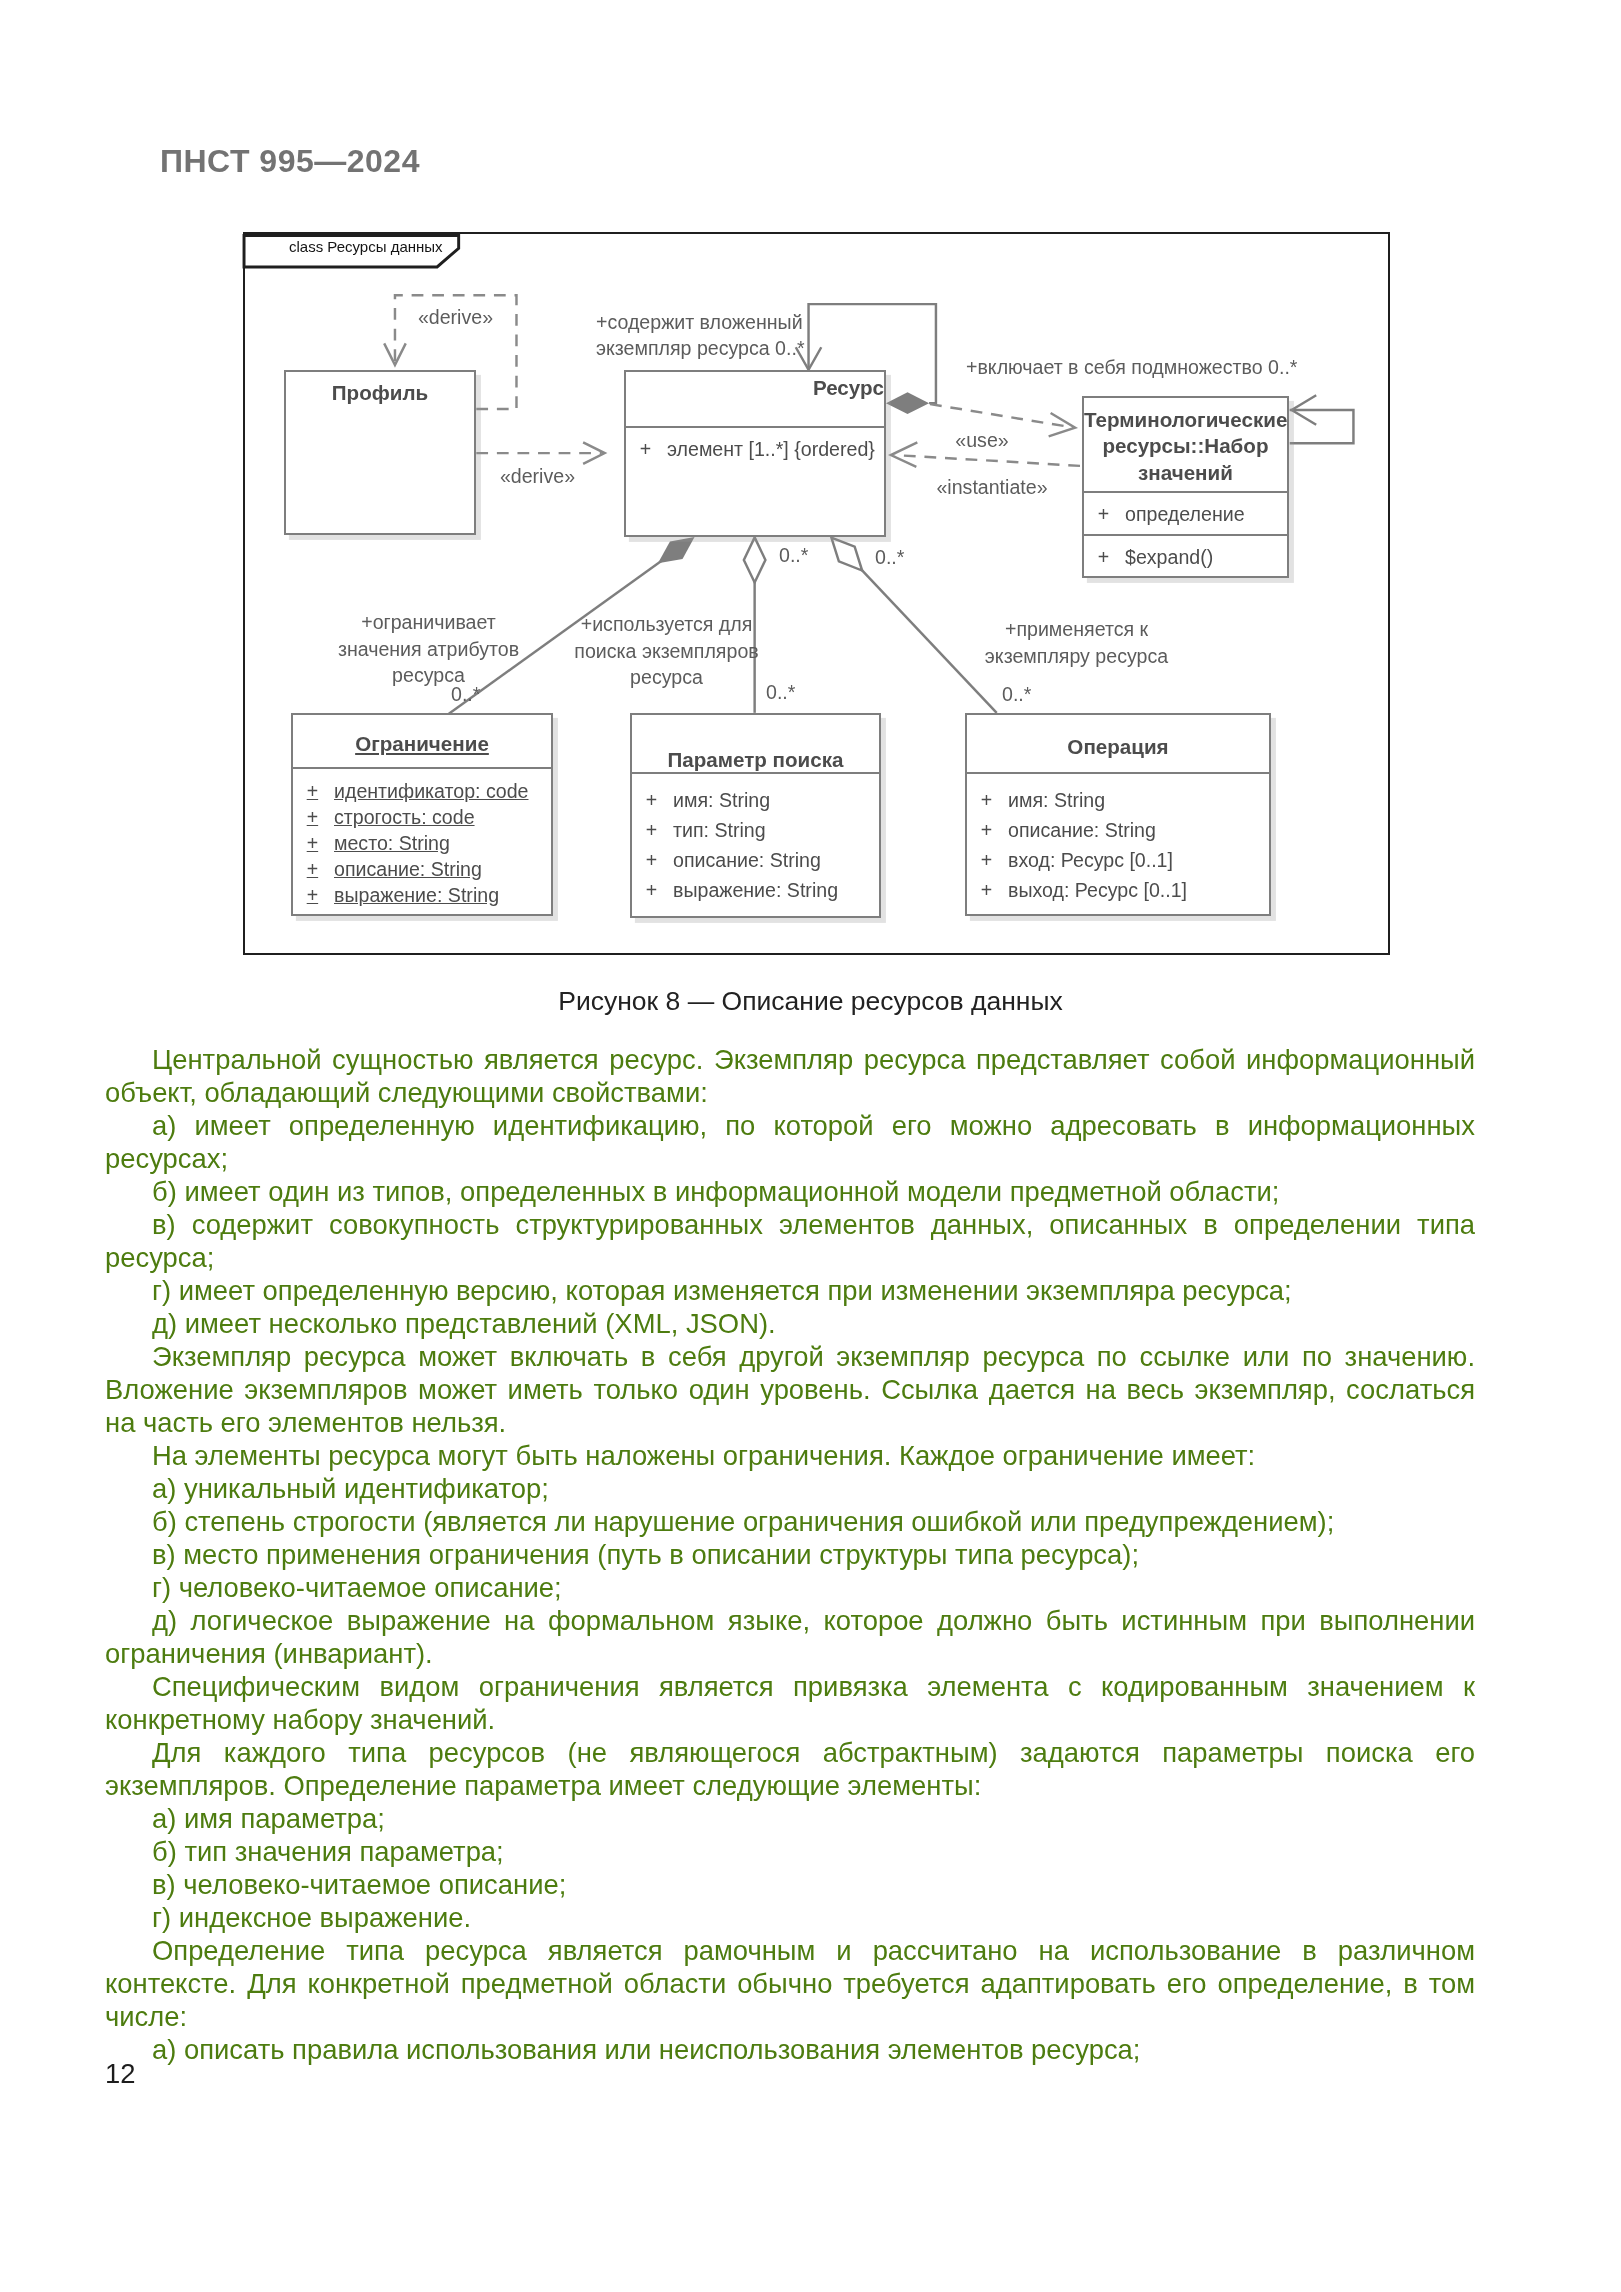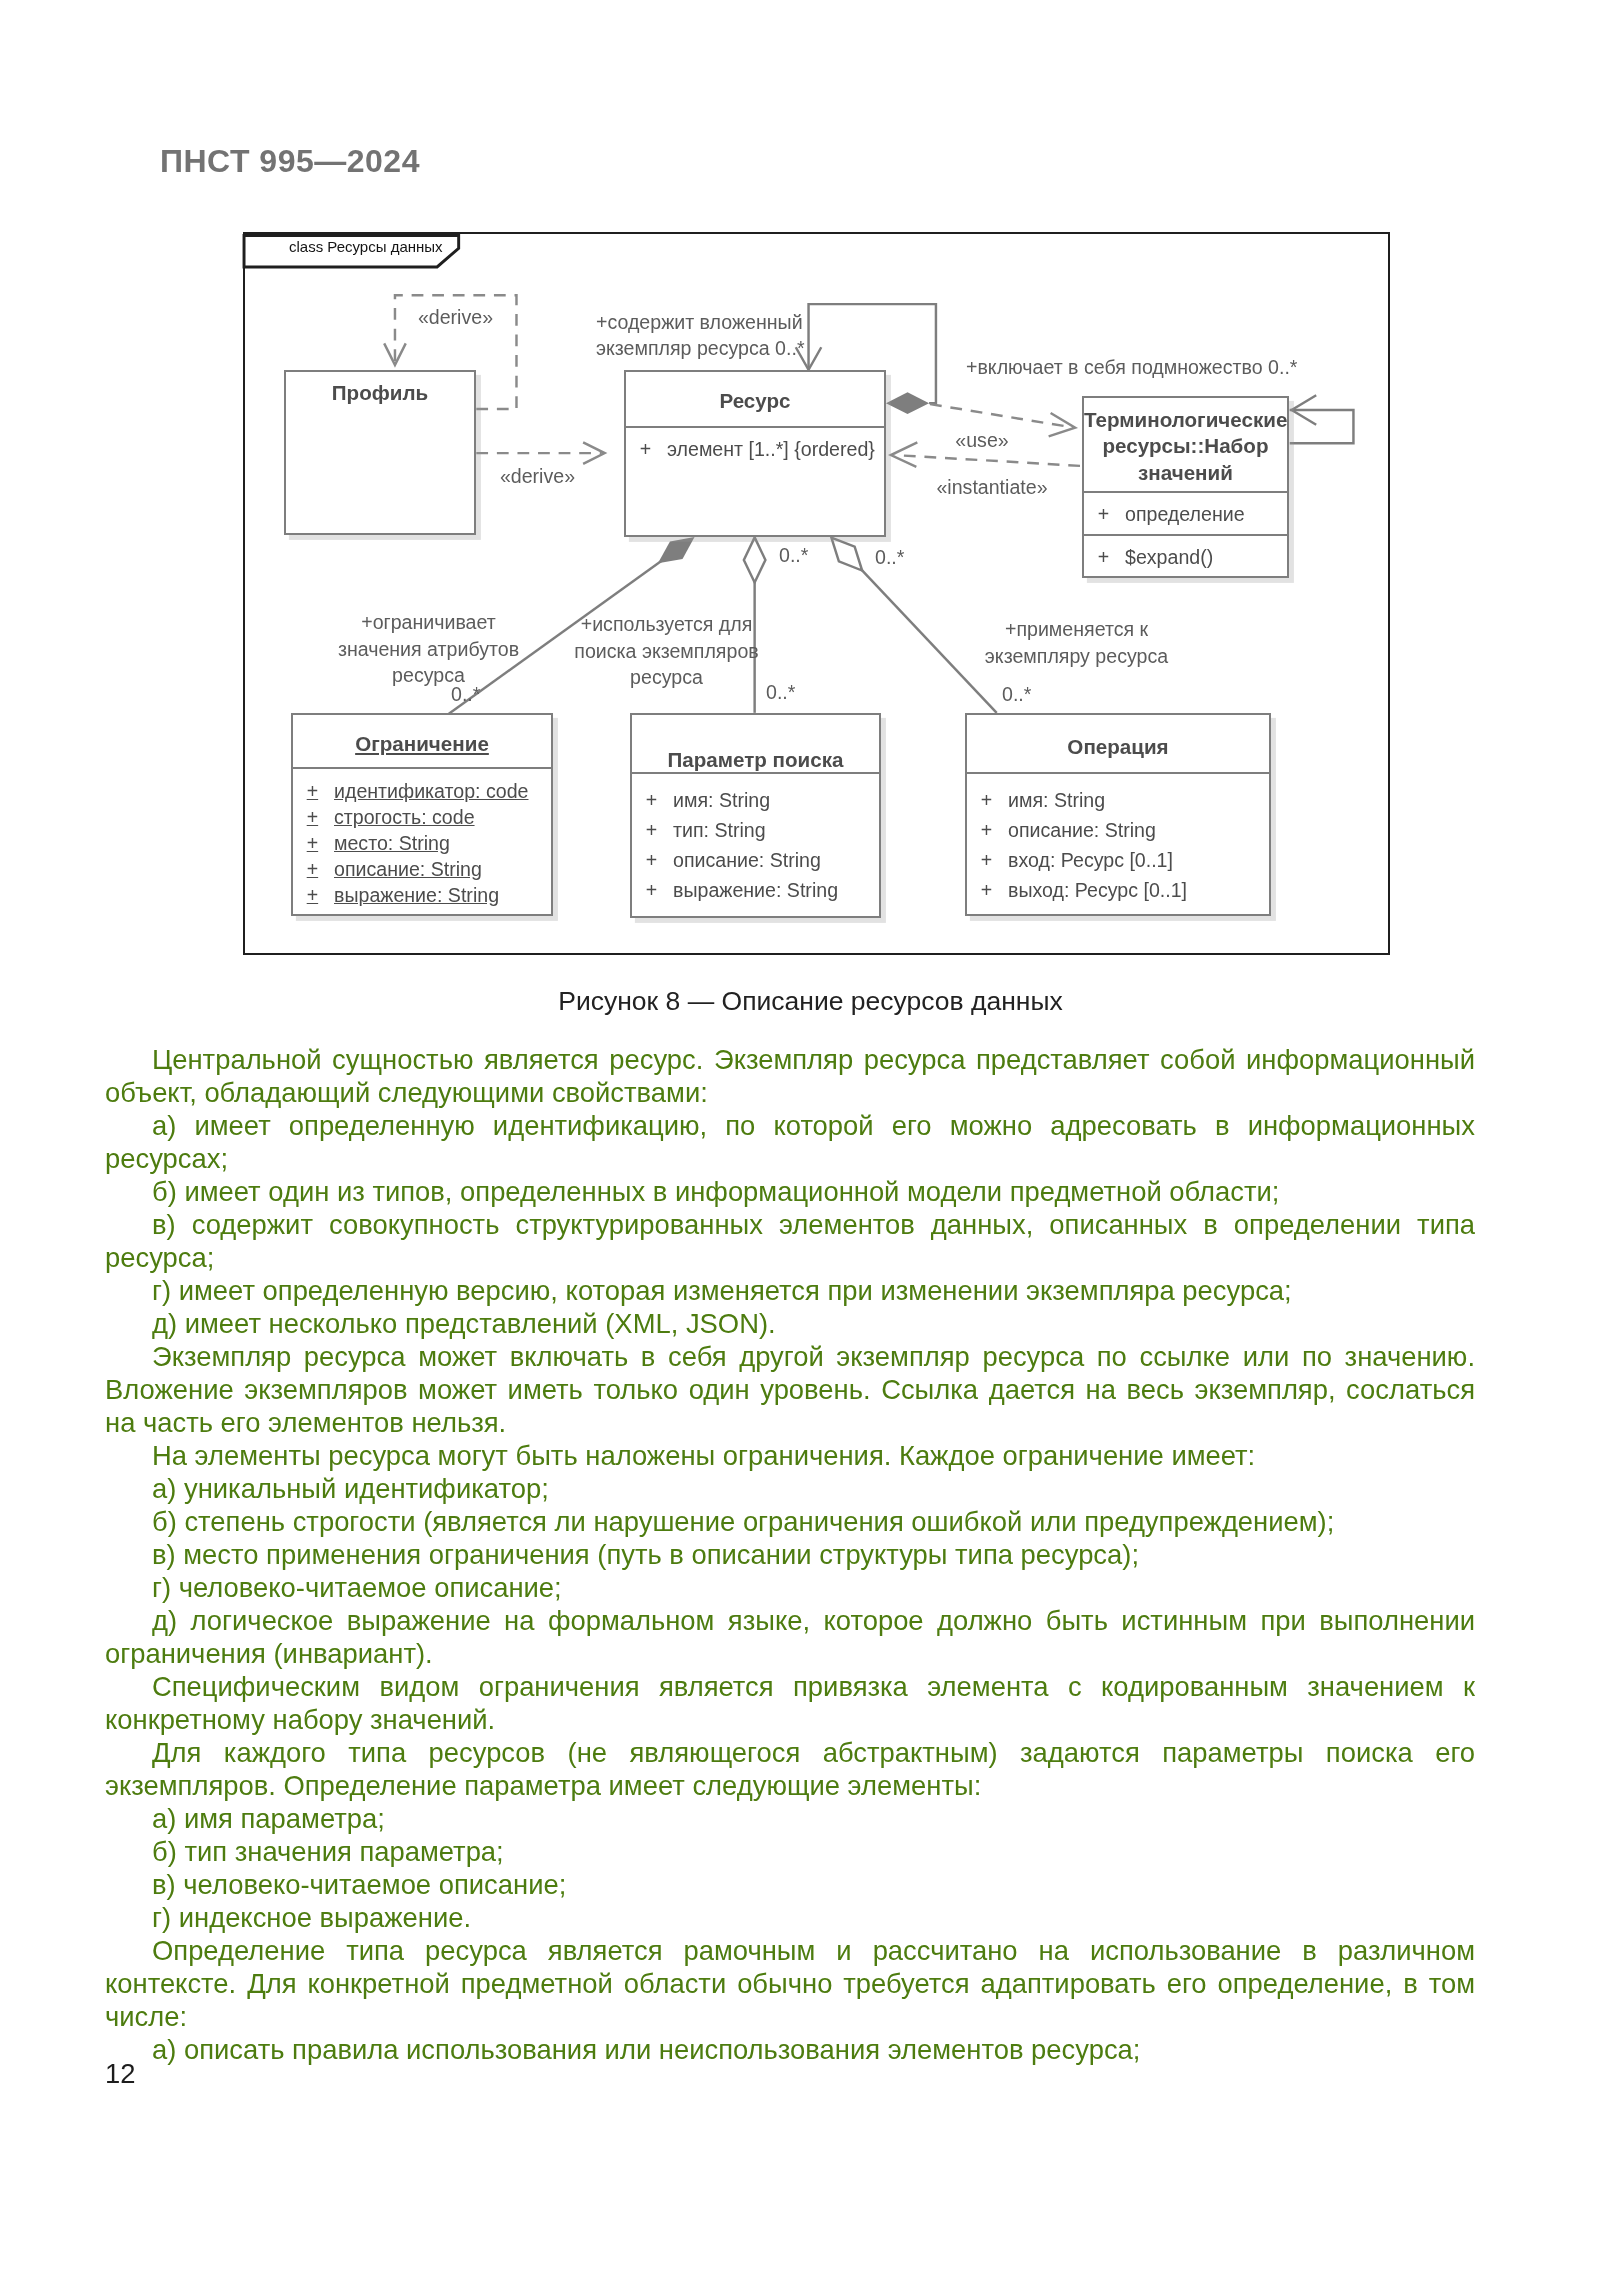--- a/index.html
+++ b/index.html
@@ -100,21 +100,21 @@
     </g>
   </svg>
 
   <div class="tab-label">class Ресурсы данных</div>
 
   <div class="ubox" style="left:284px; top:370px; width:192px; height:165px;">
     <div class="utitle" style="padding-top:8px;">Профиль</div>
   </div>
 
   <div class="ubox" style="left:624px; top:370px; width:262px; height:167px;">
-    <div class="utitle" style="height:54px; padding-top:16px; box-sizing:border-box;">Ресурс</div>
+    <div class="utitle" style="height:54px; padding-top:3px; box-sizing:border-box;text-align:right;">Ресурс</div>
     <div class="usep"></div>
     <div class="arow" style="padding-top:8.8px;">
       <span class="vis">+</span>
       <span>элемент [1..*] {ordered}</span>
     </div>
   </div>
 
   <div class="ubox" style="left:1082px; top:384px; width:207px; height:182px;margin-top:12px;">
     <div class="utitle" style="height:93px; padding-top:8.8px; line-height:26.5px; box-sizing:border-box;">
       <div>Терминологические</div>

